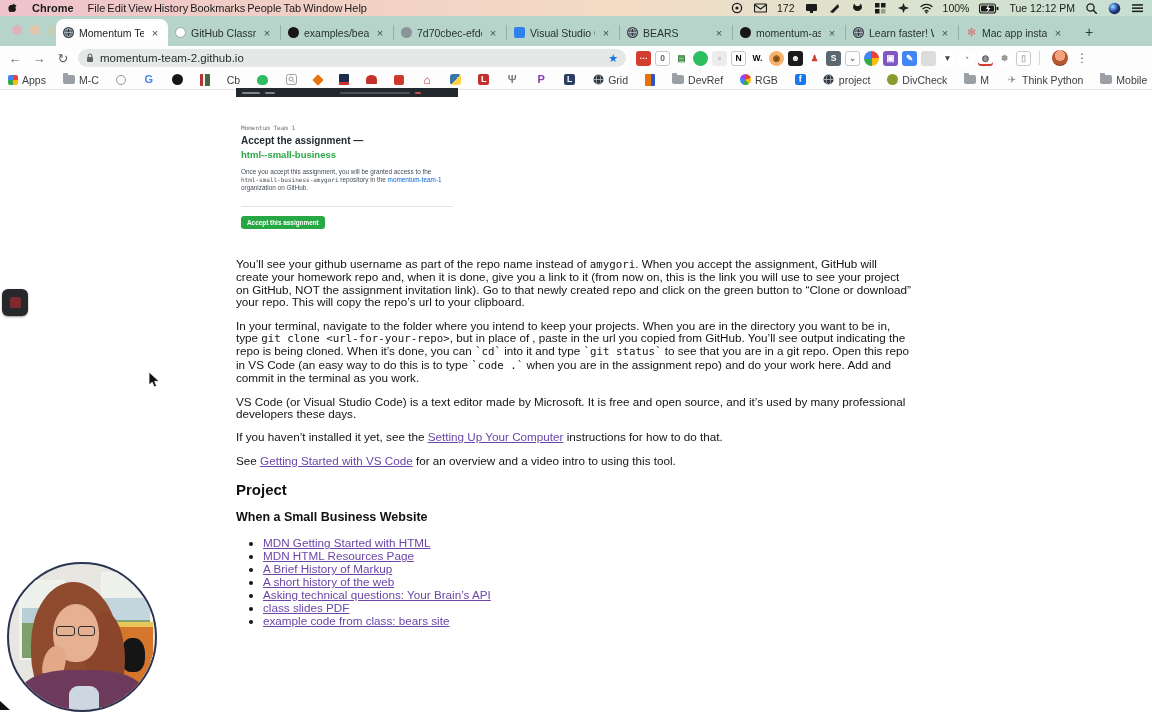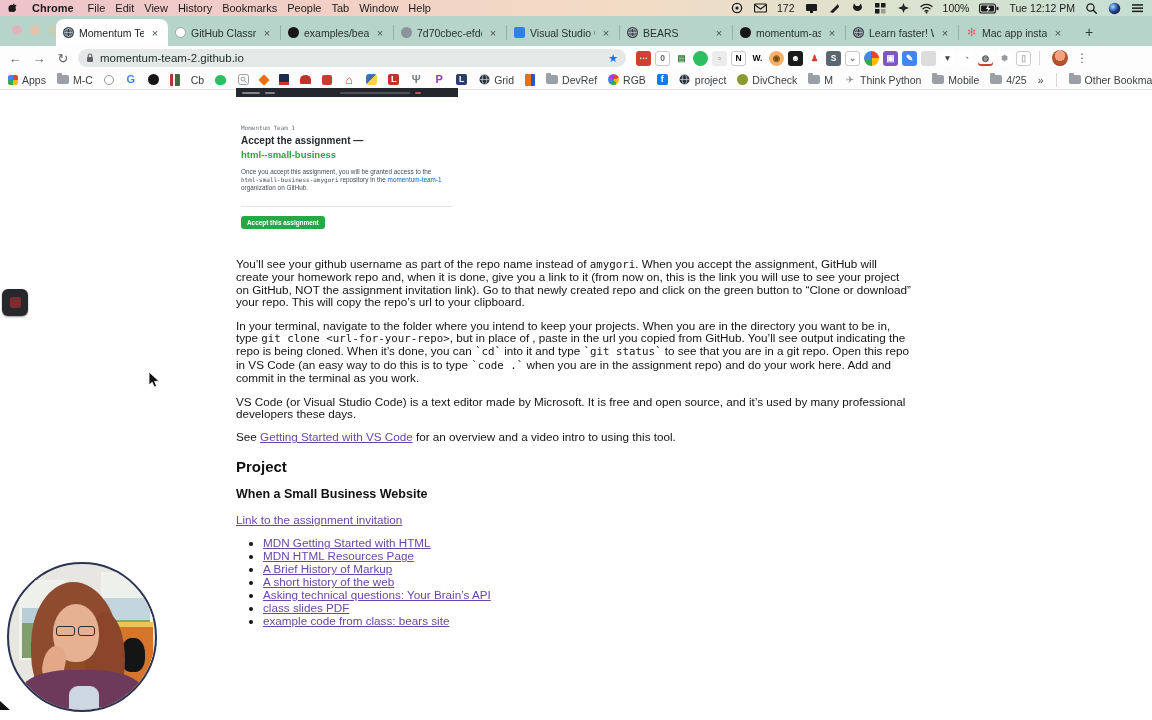--- a/index.html
+++ b/index.html
@@ -38,21 +38,21 @@
   #omni-url { font-size:11.5px; color:#1c2b27; flex:1; }
   #omni-star { color:#1a73e8; font-size:11px; }
   #ext-row { display:flex; align-items:center; gap:4px; margin-left:4px; }
   .ext { width:15px; height:15px; border-radius:3px; display:inline-flex; align-items:center; justify-content:center; font-size:8.5px; font-weight:bold; line-height:1; }
   .ext.rainbow { border-radius:50%; background:conic-gradient(#ea4335 0 25%,#fbbc05 0 50%,#34a853 0 75%,#4285f4 0 100%); }
   #avatar { width:16px; height:16px; border-radius:50%; background:radial-gradient(circle at 50% 35%,#f0a37c 0 40%,#b5552f 41% 70%,#8a3b22 71%); margin-left:4px; }
   #kebab { color:#5f6368; font-size:12px; margin-left:2px; }
   .vsep { width:1px; height:14px; background:#d5d9d7; margin:0 2px; }
 
   
-  #bookbar { position:absolute; left:0; top:70px; width:1152px; height:20px; background:#fdfdfd; border-bottom:1px solid #e3e5e4; display:flex; align-items:center; padding:0 8px; gap:11px; font-size:10.5px; color:#3c4043; }
+  #bookbar { position:absolute; left:0; top:70px; width:1152px; height:20px; background:#fdfdfd; border-bottom:1px solid #e3e5e4; display:flex; align-items:center; padding:0 8px; gap:17px; font-size:10.5px; color:#3c4043; }
   .bm { display:inline-flex; align-items:center; gap:4px; white-space:nowrap; }
   .bmi { width:12px; height:12px; display:inline-flex; align-items:center; justify-content:center; font-size:9px; line-height:1; flex:0 0 auto; }
   .i-grid { background:conic-gradient(#ea4335 0 25%,#fbbc05 0 50%,#34a853 0 75%,#4285f4 0 100%); border-radius:2px; width:10px; height:10px; }
   .i-rainbow { background:conic-gradient(#ea4335 0 20%,#fbbc05 0 40%,#34a853 0 60%,#4285f4 0 80%,#a142f4 0 100%); border-radius:50%; width:11px; height:11px; }
   .i-folder { width:12px; height:9px; background:#9aa0a6; border-radius:1px 2px 2px 2px; position:relative; }
   .i-folder::before { content:""; position:absolute; left:0; top:-2px; width:5px; height:3px; background:#9aa0a6; border-radius:1px 1px 0 0; }
   .bm-right { margin-left:auto; display:flex; align-items:center; gap:10px; }
 
   
   #page { position:absolute; left:0; top:91px; width:1144px; height:629px; background:#ffffff; color:#141414; }
@@ -95,21 +95,21 @@
 
   <div id="menubar">
     <div class="mb-left">
       <span class="mb-ic">
         <svg class="apple-shape" viewBox="0 0 12 14">
             <path d="M8.4 0.6c.1.9-.3 1.7-.8 2.3-.6.6-1.4 1-2.2.9-.1-.8.3-1.6.8-2.2C6.7 1 7.6.6 8.4.6zM10.9 10.2c-.4 1-.6 1.4-1.2 2.2-.8 1.2-1.9 2.1-3 2.1-1 0-1.3-.6-2.6-.6-1.3 0-1.6.6-2.6.6C.4 14.5-.5 12.8-.9 11.6c-1-2.9-.1-6.1 1.6-7.5.9-.8 2-1.2 3-1.2 1.1 0 1.8.6 2.7.6.9 0 1.4-.6 2.7-.6.9 0 1.9.4 2.6 1.2-2.3 1.3-1.9 4.6-.8 6.1z" transform="scale(0.8) translate(1.5,0)" fill="#1b1b1b"></path>
           </svg>
       </span>
       <span class="mb-item mb-app">Chrome</span>
 
-      <span id="mb-items" style="display:flex;gap:10px;align-items:flex-end;">
+      <span id="mb-items" style="display:flex;gap:2px;align-items:flex-end;">
           <span class="mb-item">File</span>
           <span class="mb-item">Edit</span>
           <span class="mb-item">View</span>
           <span class="mb-item">History</span>
           <span class="mb-item">Bookmarks</span>
           <span class="mb-item">People</span>
           <span class="mb-item">Tab</span>
           <span class="mb-item">Window</span>
           <span class="mb-item">Help</span>
         </span>
@@ -469,25 +469,25 @@
         <div class="gh-repo">html--small-business</div>
         <div class="gh-para">Once you accept this assignment, you will be granted access to the <code class="inline-code">html-small-business-amygori</code> repository in the <a class="" style="color: rgb(3, 102, 214);">momentum-team-1</a> organization on GitHub.</div>
         <hr>
         <span class="gh-btn">Accept this assignment</span>
       </div>
 
       <p class="body">You’ll see your github username as part of the repo name instead of <code class="inline-code">amygori</code>. When you accept the assignment, GitHub will create your homework repo and, when it is done, give you a link to it (from now on, this is the link you will use to see your project on GitHub, NOT the assignment invitation link). Go to that newly created repo and click on the green button to “Clone or download” your repo. This will copy the repo’s url to your clipboard.</p>
       <p class="body">In your terminal, navigate to the folder where you intend to keep your projects. When you are in the directory you want to be in, type <code class="inline-code">git clone &lt;url-for-your-repo&gt;</code>, but in place of , paste in the url you copied from GitHub. You’ll see output indicating the repo is being cloned. When it’s done, you can <code class="inline-code">`cd`</code> into it and type <code class="inline-code">`git status`</code> to see that you are in a git repo. Open this repo in VS Code (an easy way to do this is to type <code class="inline-code">`code .`</code> when you are in the assignment repo) and do your work here. Add and commit in the terminal as you work.</p>
 
       <p class="body">VS Code (or Visual Studio Code) is a text editor made by Microsoft. It is free and open source, and it’s used by many professional developers these days.</p>
+      <p class="body">If you haven’t installed it yet, see the <a class="plink">Setting Up Your Computer</a> instructions for how to do that.</p>
       <p class="body">See <a class="plink">Getting Started with VS Code</a> for an overview and a video intro to using this tool.</p>
 
       <h2>Project</h2>
       <h3>When a Small Business Website</h3>
-      <p class="body"><a class="plink">Link to the assignment invitation</a></p>
 
       <ul id="classlinks">
           <li><a class="plink">MDN Getting Started with HTML</a></li>
           <li><a class="plink">MDN HTML Resources Page</a></li>
           <li><a class="plink">A Brief History of Markup</a></li>
           <li><a class="plink">A short history of the web</a></li>
           <li><a class="plink">Asking technical questions: Your Brain’s API</a></li>
           <li><a class="plink">class slides PDF</a></li>
           <li><a class="plink">example code from class: bears site</a></li>
         </ul>

